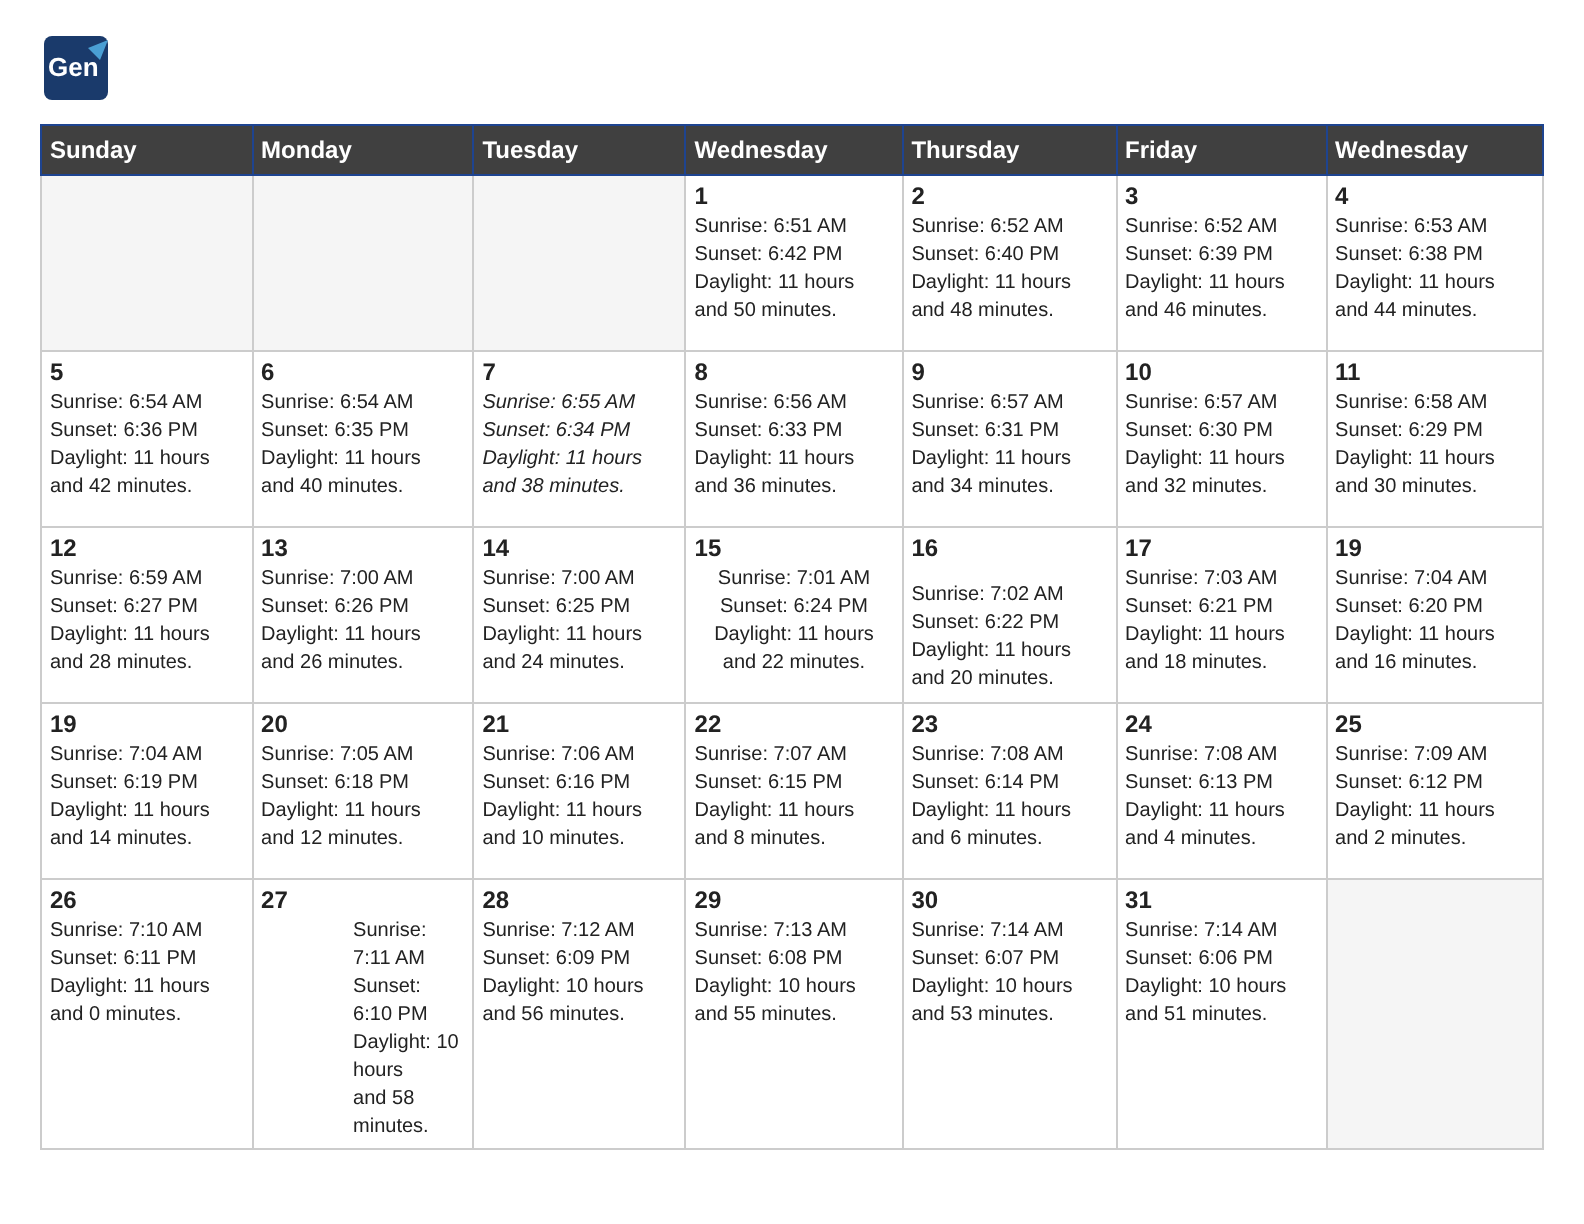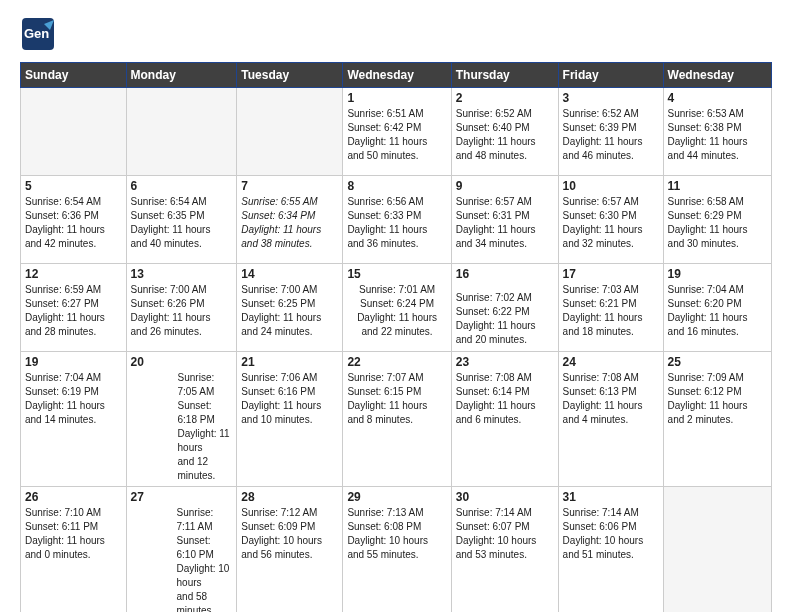--- a/index.html
+++ b/index.html
@@ -255,21 +255,21 @@
         <tr>
           <td>
             <div class="day-num">19</div>
             <div class="day-info" style="white-space: pre-line;">Sunrise: 7:04 AM
 Sunset: 6:19 PM
 Daylight: 11 hours
 and 14 minutes.</div>
           </td>
           <td>
             <div class="day-num">20</div>
-            <div class="day-info" style="white-space: pre-line; margin-left: 47px;">Sunrise: 7:05 AM
+            <div class="day-info" style="white-space: pre-line;">Sunrise: 7:05 AM
 Sunset: 6:18 PM
 Daylight: 11 hours
 and 12 minutes.</div>
           </td>
           <td>
             <div class="day-num">21</div>
             <div class="day-info" style="white-space: pre-line;">Sunrise: 7:06 AM
 Sunset: 6:16 PM
 Daylight: 11 hours
 and 10 minutes.</div>

